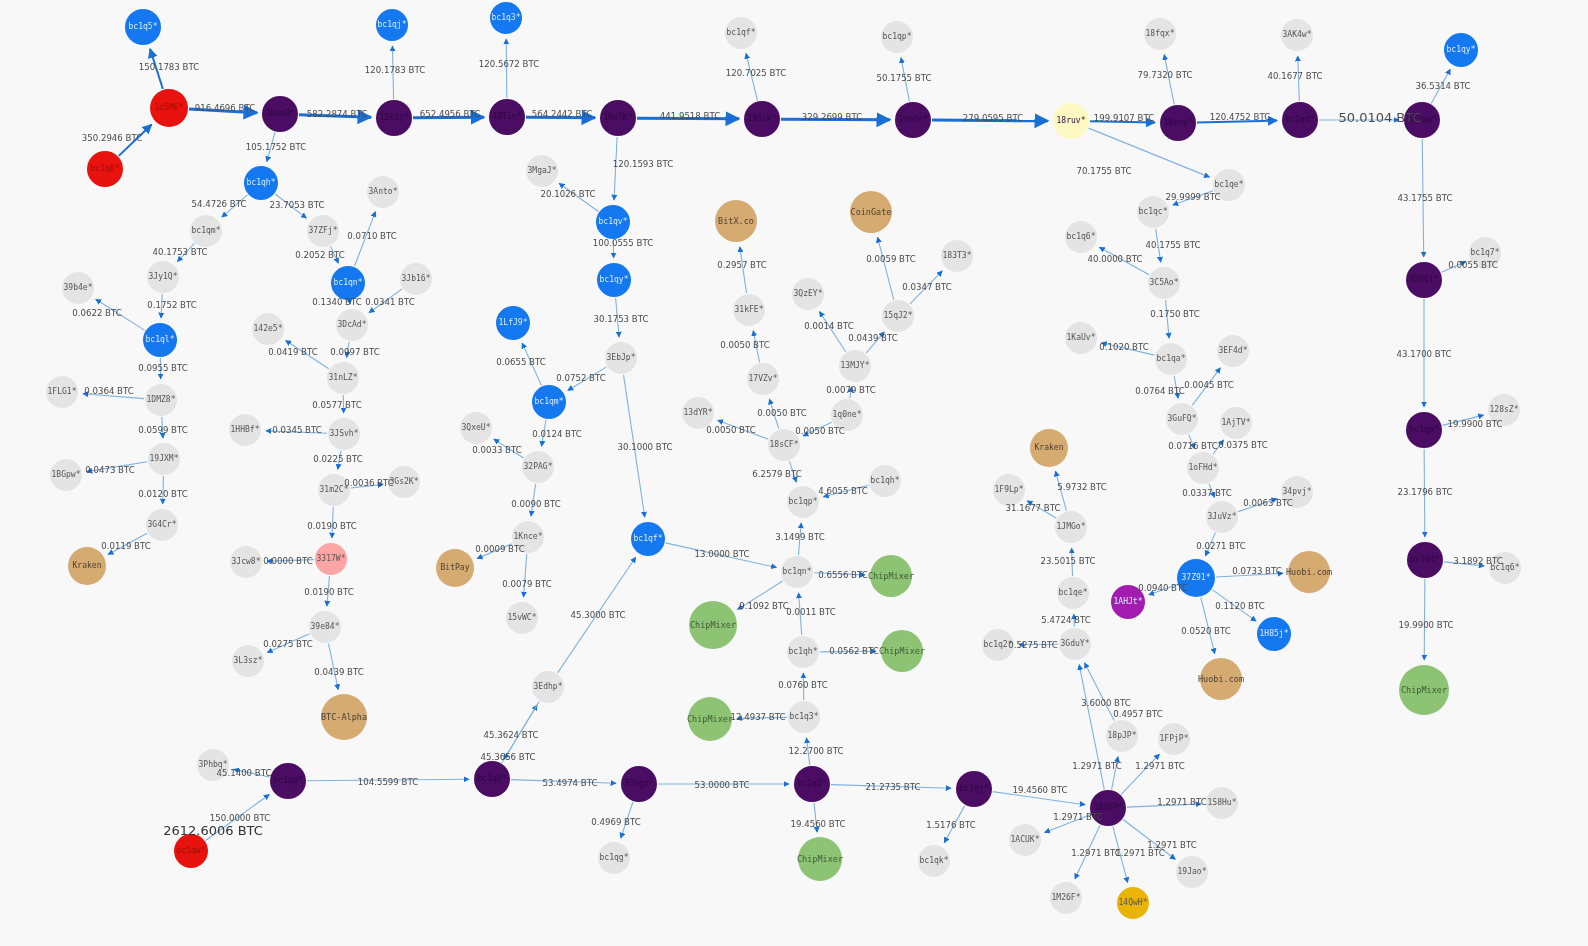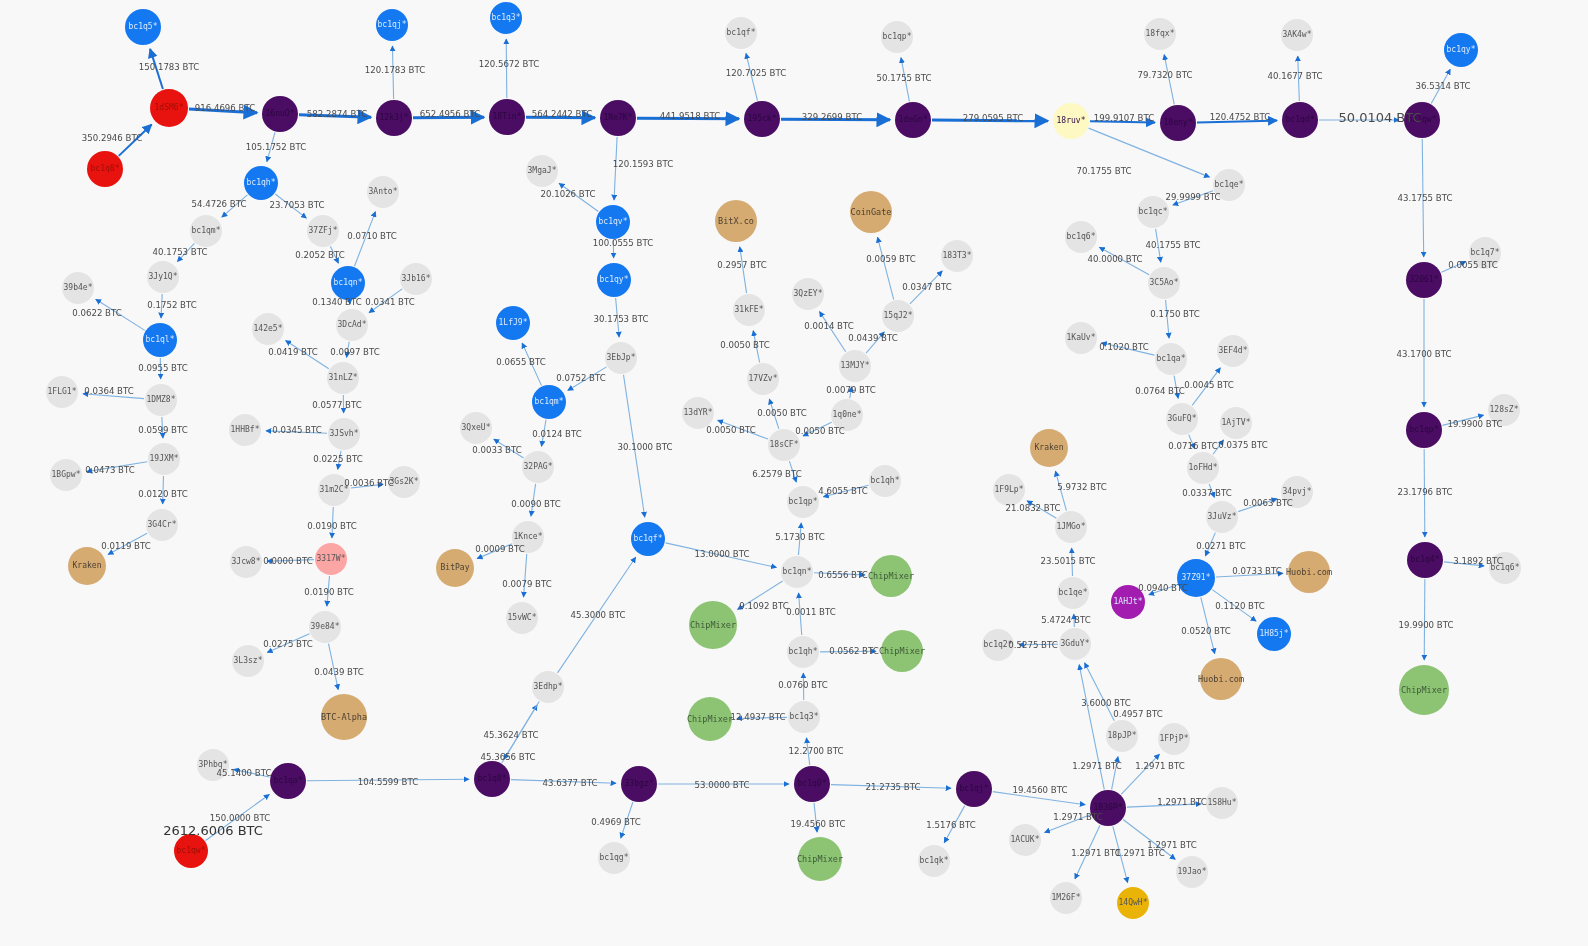--- a/index.html
+++ b/index.html
@@ -620,21 +620,21 @@
       <div class="edge-label" style="left: 782px; top: 413px; font-size: 8.6px; color: rgb(74, 74, 74);">0.0050 BTC</div>
       <div class="edge-label" style="left: 731px; top: 430px; font-size: 8.6px; color: rgb(74, 74, 74);">0.0050 BTC</div>
       <div class="edge-label" style="left: 820px; top: 431px; font-size: 8.6px; color: rgb(74, 74, 74);">0.0050 BTC</div>
       <div class="edge-label" style="left: 829px; top: 326px; font-size: 8.6px; color: rgb(74, 74, 74);">0.0014 BTC</div>
       <div class="edge-label" style="left: 873px; top: 338px; font-size: 8.6px; color: rgb(74, 74, 74);">0.0439 BTC</div>
       <div class="edge-label" style="left: 851px; top: 390px; font-size: 8.6px; color: rgb(74, 74, 74);">0.0079 BTC</div>
       <div class="edge-label" style="left: 891px; top: 259px; font-size: 8.6px; color: rgb(74, 74, 74);">0.0059 BTC</div>
       <div class="edge-label" style="left: 927px; top: 287px; font-size: 8.6px; color: rgb(74, 74, 74);">0.0347 BTC</div>
       <div class="edge-label" style="left: 777px; top: 474px; font-size: 8.6px; color: rgb(74, 74, 74);">6.2579 BTC</div>
       <div class="edge-label" style="left: 843px; top: 491px; font-size: 8.6px; color: rgb(74, 74, 74);">4.6055 BTC</div>
-      <div class="edge-label" style="left: 800px; top: 537px; font-size: 8.6px; color: rgb(74, 74, 74);">5.1730 BTC</div>
+      <div class="edge-label" style="left: 800px; top: 537px; font-size: 8.6px; color: rgb(74, 74, 74);">3.1499 BTC</div>
       <div class="edge-label" style="left: 722px; top: 554px; font-size: 8.6px; color: rgb(74, 74, 74);">13.0000 BTC</div>
       <div class="edge-label" style="left: 843px; top: 575px; font-size: 8.6px; color: rgb(74, 74, 74);">0.6556 BTC</div>
       <div class="edge-label" style="left: 764px; top: 606px; font-size: 8.6px; color: rgb(74, 74, 74);">9.1092 BTC</div>
       <div class="edge-label" style="left: 811px; top: 612px; font-size: 8.6px; color: rgb(74, 74, 74);">0.0011 BTC</div>
       <div class="edge-label" style="left: 854px; top: 651px; font-size: 8.6px; color: rgb(74, 74, 74);">0.0562 BTC</div>
       <div class="edge-label" style="left: 803px; top: 685px; font-size: 8.6px; color: rgb(74, 74, 74);">0.0760 BTC</div>
       <div class="edge-label" style="left: 758px; top: 717px; font-size: 8.6px; color: rgb(74, 74, 74);">12.4937 BTC</div>
       <div class="edge-label" style="left: 816px; top: 751px; font-size: 8.6px; color: rgb(74, 74, 74);">12.2700 BTC</div>
       <div class="edge-label" style="left: 1193px; top: 197px; font-size: 8.6px; color: rgb(74, 74, 74);">29.9999 BTC</div>
       <div class="edge-label" style="left: 1173px; top: 245px; font-size: 8.6px; color: rgb(74, 74, 74);">40.1755 BTC</div>
@@ -646,39 +646,39 @@
       <div class="edge-label" style="left: 1193px; top: 446px; font-size: 8.6px; color: rgb(74, 74, 74);">0.0716 BTC</div>
       <div class="edge-label" style="left: 1243px; top: 445px; font-size: 8.6px; color: rgb(74, 74, 74);">0.0375 BTC</div>
       <div class="edge-label" style="left: 1207px; top: 493px; font-size: 8.6px; color: rgb(74, 74, 74);">0.0337 BTC</div>
       <div class="edge-label" style="left: 1268px; top: 503px; font-size: 8.6px; color: rgb(74, 74, 74);">0.0063 BTC</div>
       <div class="edge-label" style="left: 1221px; top: 546px; font-size: 8.6px; color: rgb(74, 74, 74);">0.0271 BTC</div>
       <div class="edge-label" style="left: 1163px; top: 588px; font-size: 8.6px; color: rgb(74, 74, 74);">0.0940 BTC</div>
       <div class="edge-label" style="left: 1257px; top: 571px; font-size: 8.6px; color: rgb(74, 74, 74);">0.0733 BTC</div>
       <div class="edge-label" style="left: 1240px; top: 606px; font-size: 8.6px; color: rgb(74, 74, 74);">0.1120 BTC</div>
       <div class="edge-label" style="left: 1206px; top: 631px; font-size: 8.6px; color: rgb(74, 74, 74);">0.0520 BTC</div>
       <div class="edge-label" style="left: 1082px; top: 487px; font-size: 8.6px; color: rgb(74, 74, 74);">5.9732 BTC</div>
-      <div class="edge-label" style="left: 1033px; top: 508px; font-size: 8.6px; color: rgb(74, 74, 74);">21.0832 BTC</div>
+      <div class="edge-label" style="left: 1033px; top: 508px; font-size: 8.6px; color: rgb(74, 74, 74);">31.1677 BTC</div>
       <div class="edge-label" style="left: 1068px; top: 561px; font-size: 8.6px; color: rgb(74, 74, 74);">23.5015 BTC</div>
       <div class="edge-label" style="left: 1066px; top: 620px; font-size: 8.6px; color: rgb(74, 74, 74);">5.4724 BTC</div>
       <div class="edge-label" style="left: 1033px; top: 645px; font-size: 8.6px; color: rgb(74, 74, 74);">0.5275 BTC</div>
       <div class="edge-label" style="left: 1106px; top: 703px; font-size: 8.6px; color: rgb(74, 74, 74);">3.6000 BTC</div>
       <div class="edge-label" style="left: 1138px; top: 714px; font-size: 8.6px; color: rgb(74, 74, 74);">0.4957 BTC</div>
       <div class="edge-label" style="left: 1097px; top: 766px; font-size: 8.6px; color: rgb(74, 74, 74);">1.2971 BTC</div>
       <div class="edge-label" style="left: 1160px; top: 766px; font-size: 8.6px; color: rgb(74, 74, 74);">1.2971 BTC</div>
       <div class="edge-label" style="left: 1182px; top: 802px; font-size: 8.6px; color: rgb(74, 74, 74);">1.2971 BTC</div>
       <div class="edge-label" style="left: 1078px; top: 817px; font-size: 8.6px; color: rgb(74, 74, 74);">1.2971 BTC</div>
       <div class="edge-label" style="left: 1096px; top: 853px; font-size: 8.6px; color: rgb(74, 74, 74);">1.2971 BTC</div>
       <div class="edge-label" style="left: 1140px; top: 853px; font-size: 8.6px; color: rgb(74, 74, 74);">1.2971 BTC</div>
       <div class="edge-label" style="left: 1172px; top: 845px; font-size: 8.6px; color: rgb(74, 74, 74);">1.2971 BTC</div>
       <div class="edge-label" style="left: 1040px; top: 790px; font-size: 8.6px; color: rgb(74, 74, 74);">19.4560 BTC</div>
       <div class="edge-label" style="left: 240px; top: 818px; font-size: 8.6px; color: rgb(74, 74, 74);">150.0000 BTC</div>
       <div class="edge-label" style="left: 244px; top: 773px; font-size: 8.6px; color: rgb(74, 74, 74);">45.1400 BTC</div>
       <div class="edge-label" style="left: 388px; top: 782px; font-size: 8.6px; color: rgb(74, 74, 74);">104.5599 BTC</div>
       <div class="edge-label" style="left: 508px; top: 757px; font-size: 8.6px; color: rgb(74, 74, 74);">45.3656 BTC</div>
-      <div class="edge-label" style="left: 570px; top: 783px; font-size: 8.6px; color: rgb(74, 74, 74);">43.6377 BTC</div>
+      <div class="edge-label" style="left: 570px; top: 783px; font-size: 8.6px; color: rgb(74, 74, 74);">53.4974 BTC</div>
       <div class="edge-label" style="left: 616px; top: 822px; font-size: 8.6px; color: rgb(74, 74, 74);">0.4969 BTC</div>
       <div class="edge-label" style="left: 722px; top: 785px; font-size: 8.6px; color: rgb(74, 74, 74);">53.0000 BTC</div>
       <div class="edge-label" style="left: 818px; top: 824px; font-size: 8.6px; color: rgb(74, 74, 74);">19.4560 BTC</div>
       <div class="edge-label" style="left: 893px; top: 787px; font-size: 8.6px; color: rgb(74, 74, 74);">21.2735 BTC</div>
       <div class="edge-label" style="left: 951px; top: 825px; font-size: 8.6px; color: rgb(74, 74, 74);">1.5176 BTC</div>
     </div>
   <div id="annot-g">
       <div class="edge-label" style="left: 213px; top: 830px; font-size: 13px; color: rgb(51, 51, 51);">2612.6006 BTC</div>
     </div>
 </div>

